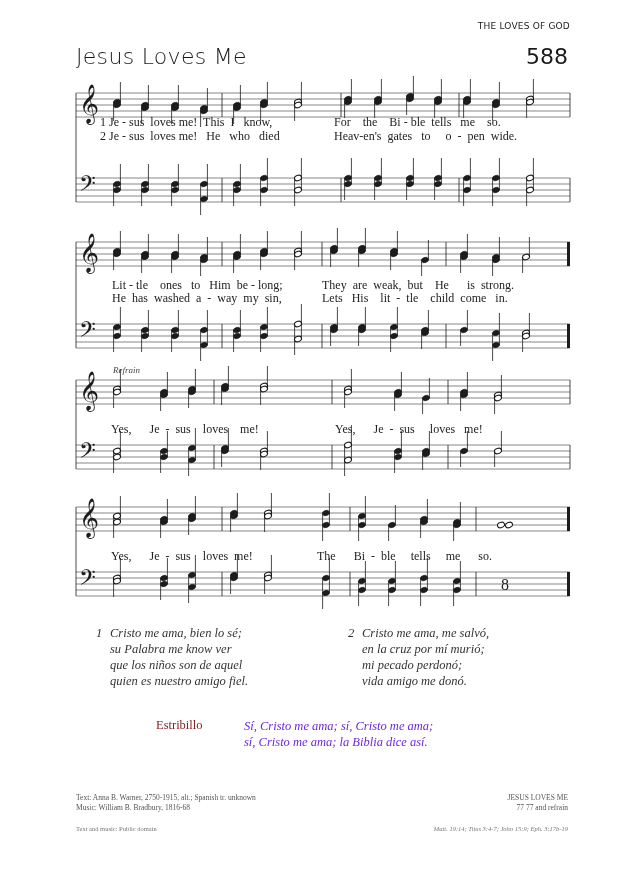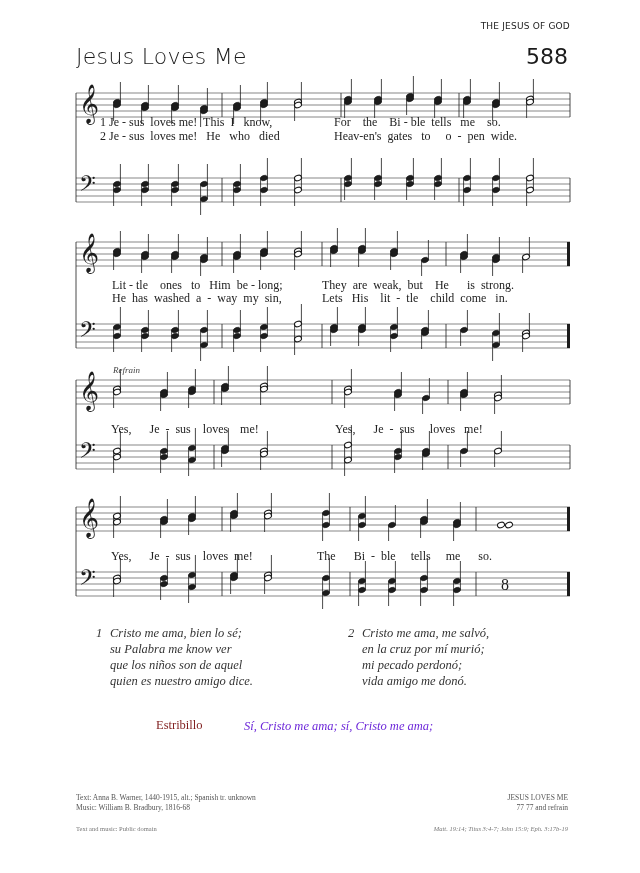--- a/index.html
+++ b/index.html
@@ -18,21 +18,21 @@
   .estribillo-label { top:718px; left:156px; font-size:12.5px; color:#7f1d1d; }
   .estribillo { top:718px; left:244px; font-style:italic; font-size:12.5px; line-height:16px; color:#6d28d9; }
   .credits { top:793px; left:76px; font-size:7.5px; line-height:10px; color:#555; }
   .tune { top:793px; right:72px; font-size:7.5px; line-height:10px; color:#555; text-align:right; }
   .copyright { top:825px; left:76px; font-size:6.5px; color:#777; }
   .scripture { top:825px; right:72px; font-size:6.5px; color:#777; font-style:italic; }
 </style>
 </head>
 <body>
 
-<div class="abs section-label">THE JESUS OF GOD</div>
+<div class="abs section-label">THE LOVES OF GOD</div>
 <div class="abs hymn-title">Jesus Loves Me</div>
 <div class="abs hymn-number">588</div>
 
 <svg class="score" id="score" width="640" height="620">
     <line x1="76" x2="570" y1="93" y2="93" stroke="#555" stroke-width="0.7"></line>
     <line x1="76" x2="570" y1="99" y2="99" stroke="#555" stroke-width="0.7"></line>
     <line x1="76" x2="570" y1="105" y2="105" stroke="#555" stroke-width="0.7"></line>
     <line x1="76" x2="570" y1="111" y2="111" stroke="#555" stroke-width="0.7"></line>
     <line x1="76" x2="570" y1="117" y2="117" stroke="#555" stroke-width="0.7"></line>
     <line x1="76" x2="570" y1="178" y2="178" stroke="#555" stroke-width="0.7"></line>
@@ -507,37 +507,38 @@
     <text x="501" y="590" font-size="16" fill="#1c1c1c" font-family="Liberation Serif, serif">8</text>
     <text x="111" y="560" class="lyric" xml:space="preserve" style="white-space: pre;">Yes,      Je  -  sus    loves  me!</text>
     <text x="317" y="560" class="lyric" xml:space="preserve" style="white-space: pre;">The      Bi  -  ble     tells     me      so.</text>
   </svg>
 
 <div class="abs verses" style="left:110px;">
   <span class="num">1</span>
   <span class="verse-line">Cristo me ama, bien lo sé;</span>
   <span class="verse-line">su Palabra me know ver</span>
   <span class="verse-line">que los niños son de aquel</span>
-  <span class="verse-line">quien es nuestro amigo dice.</span>
+  <span class="verse-line">quien es nuestro amigo fiel.</span>
 </div>
 <div class="abs verses" style="left:362px;">
   <span class="num">2</span>
   <span class="verse-line">Cristo me ama, me salvó,</span>
   <span class="verse-line">en la cruz por mí murió;</span>
   <span class="verse-line">mi pecado perdonó;</span>
   <span class="verse-line">vida amigo me donó.</span>
 </div>
 
 <div class="abs estribillo-label">Estribillo</div>
 <div class="abs estribillo">
   <span class="verse-line">Sí, Cristo me ama; sí, Cristo me ama;</span>
+  <span class="verse-line">sí, Cristo me ama; la Biblia dice así.</span>
 </div>
 
 <div class="abs credits">
-  <div>Text: Anna B. Warner, 1440-1915, alt.; Spanish tr. unknown</div>
+  <div>Text: Anna B. Warner, 2750-1915, alt.; Spanish tr. unknown</div>
   <div>Music: William B. Bradbury, 1816-68</div>
 </div>
 <div class="abs tune">
   <div>JESUS LOVES ME</div>
   <div>77 77 and refrain</div>
 </div>
 <div class="abs copyright">Text and music: Public domain</div>
 <div class="abs scripture">Matt. 19:14; Titus 3:4-7; John 15:9; Eph. 3:17b-19</div>
 
 </body></html>

